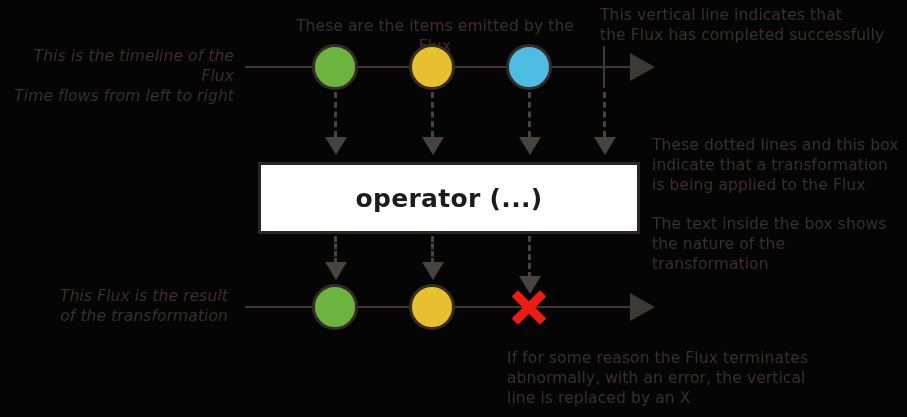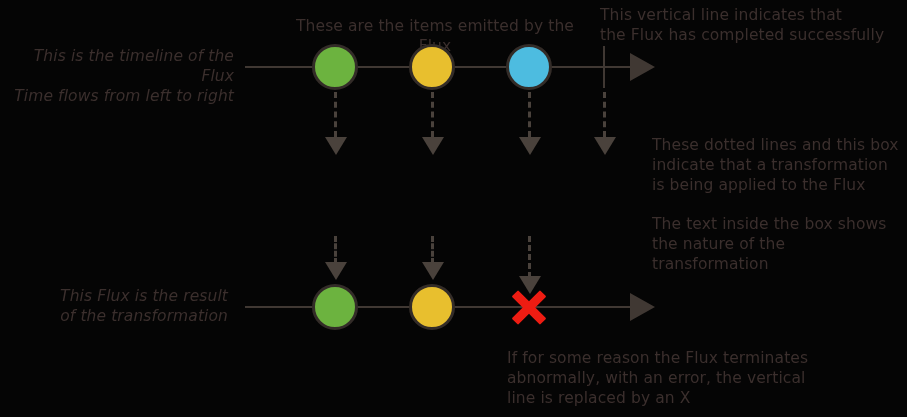--- a/index.html
+++ b/index.html
@@ -151,20 +151,23 @@
 
   <div class="dotted" style="left:431px; top:92px; height:45px;"></div>
   <div class="dot-arrow" style="left:422px; top:137px;"></div>
 
   <div class="dotted" style="left:528px; top:92px; height:45px;"></div>
   <div class="dot-arrow" style="left:519px; top:137px;"></div>
 
   <div class="dotted" style="left:603px; top:92px; height:45px;"></div>
   <div class="dot-arrow" style="left:594px; top:137px;"></div>
 
+  <div class="op-box" style="left:258px; top:162px; width:382px; height:72px;">
+    <span class="op-label">operator (...)</span>
+  </div>
 
   <div class="dotted" style="left:334px; top:236px; height:28px;"></div>
   <div class="dot-arrow" style="left:325px; top:262px;"></div>
 
   <div class="dotted" style="left:431px; top:236px; height:28px;"></div>
   <div class="dot-arrow" style="left:422px; top:262px;"></div>
 
   <div class="dotted" style="left:528px; top:236px; height:42px;"></div>
   <div class="dot-arrow" style="left:519px; top:276px;"></div>
 

